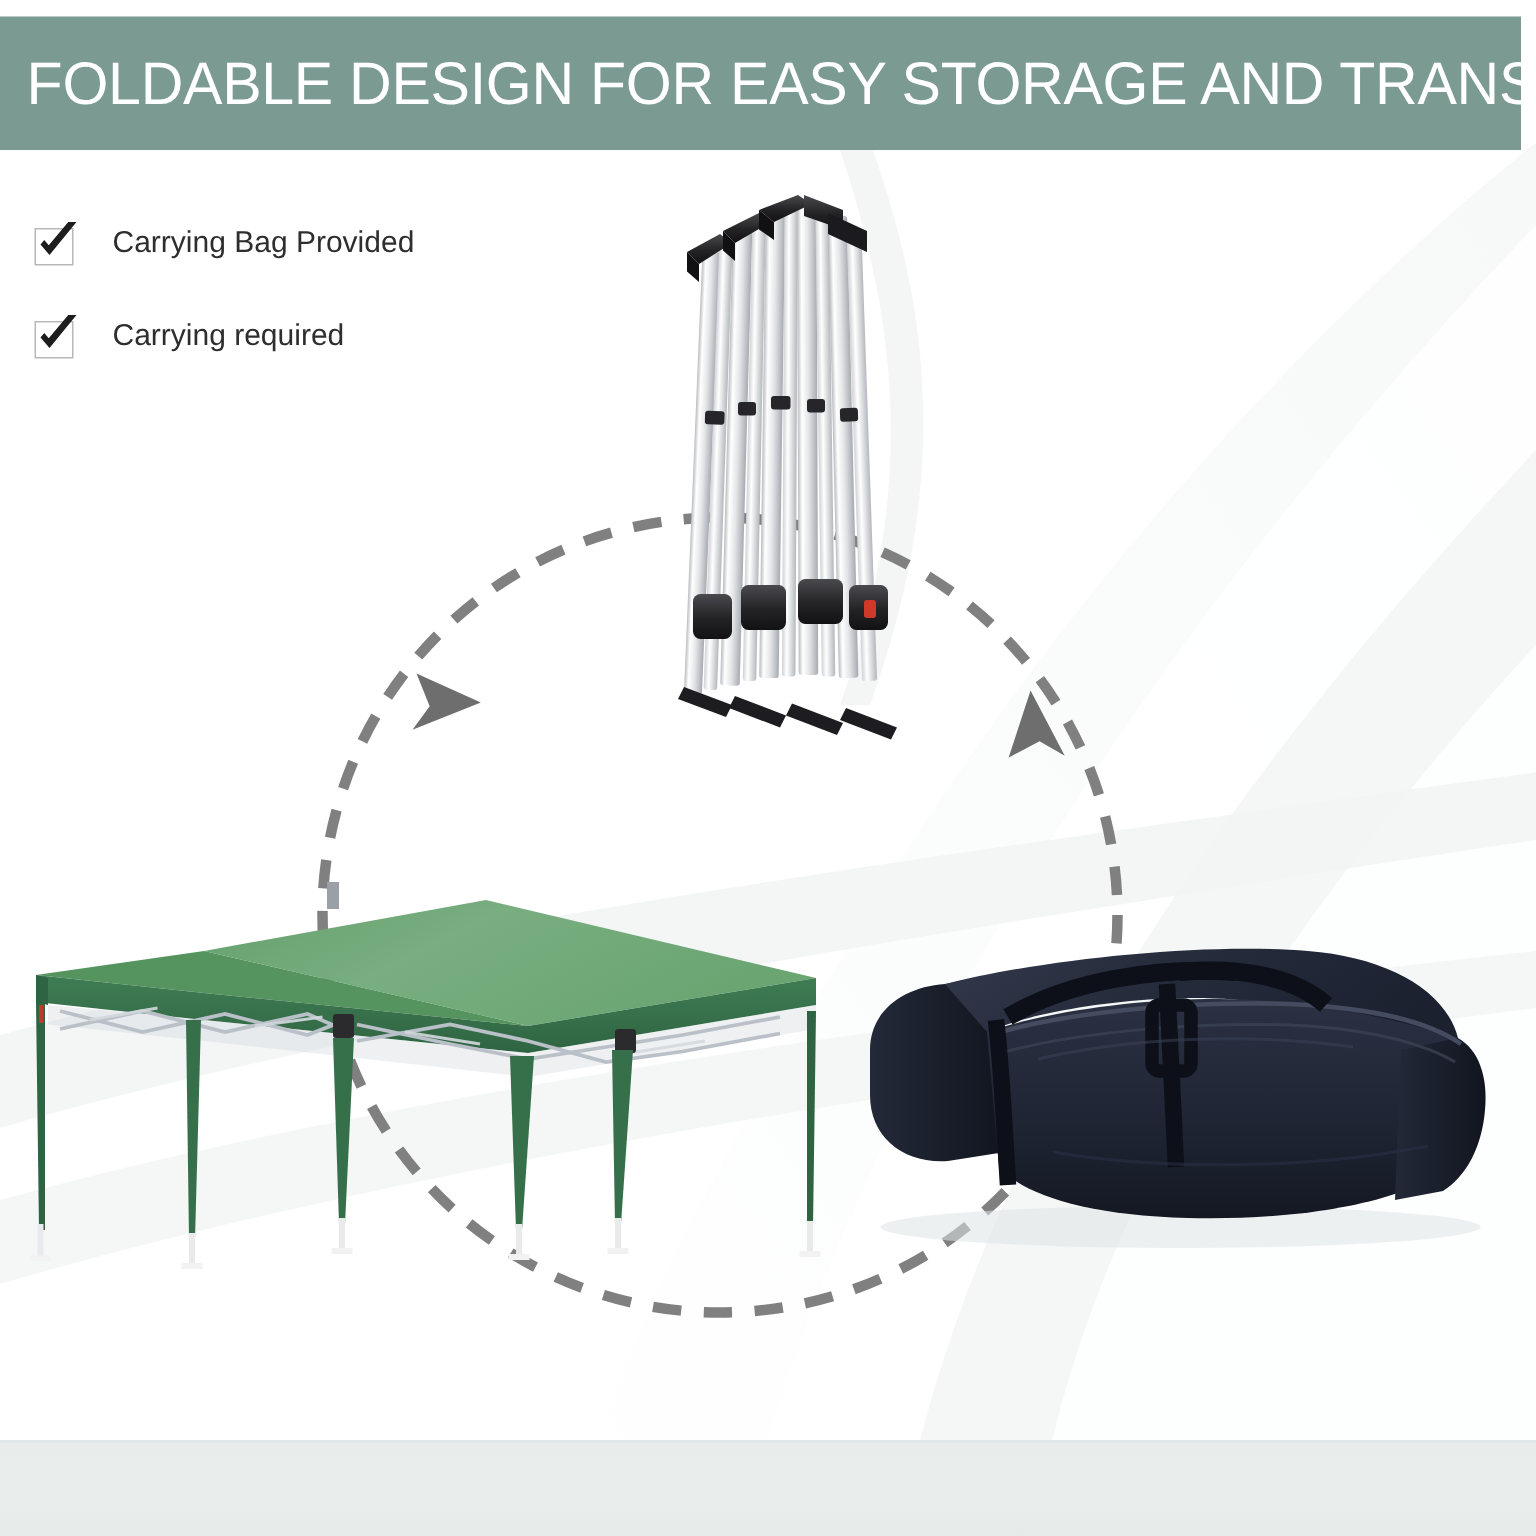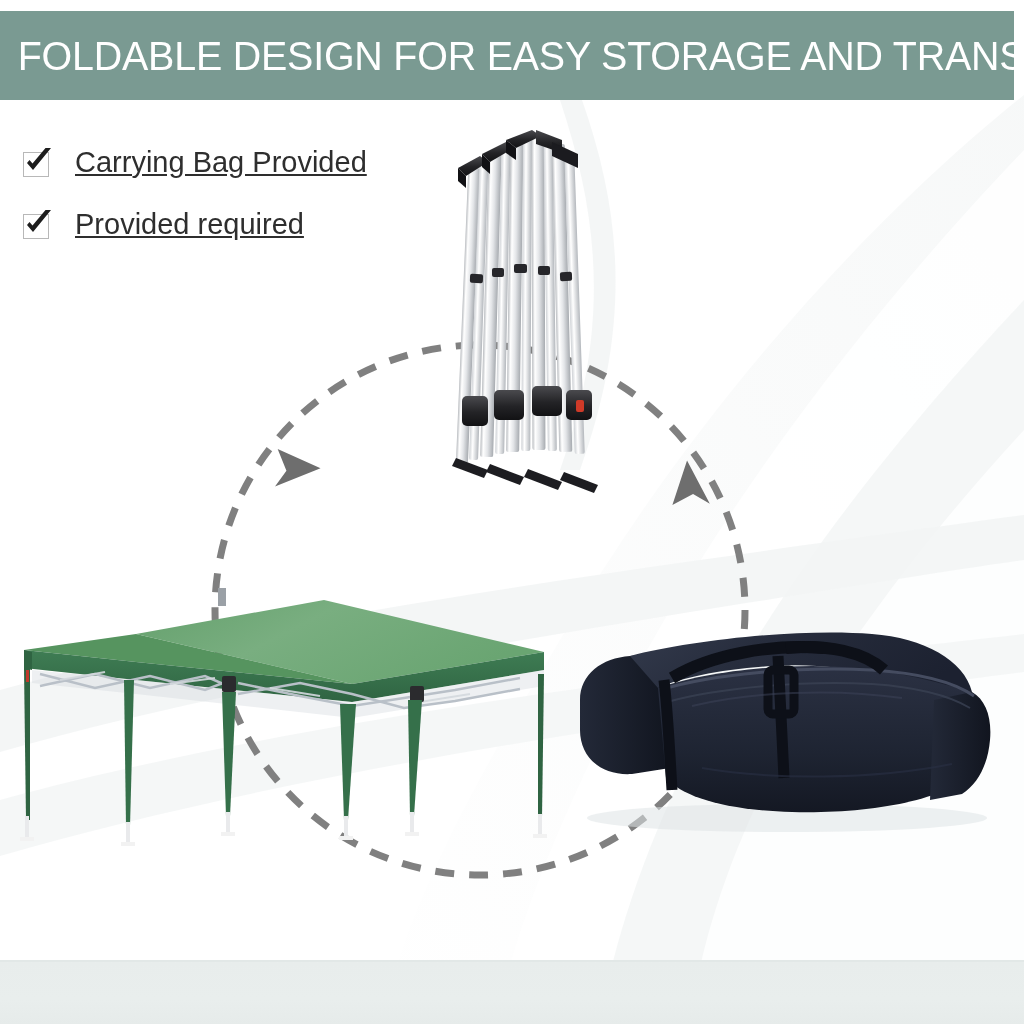--- a/index.html
+++ b/index.html
@@ -92,26 +92,25 @@
     box-sizing: border-box;
   }
   .checkbox svg {
     position: absolute;
     left: 0;
     top: 0;
     width: 33px;
     height: 31px;
   }
   .feature-label {
-    font-size: 29px;
+    font-size: 20px;
     color: #2e2e2e;
     font-weight: 400;
     line-height: 1;
     white-space: nowrap;
-    text-decoration: underline;
   }
 
   
   .art {
     position: absolute;
     inset: 0;
     pointer-events: none;
   }
   .frame-bundle {
     position: absolute;
@@ -189,21 +188,21 @@
     </div>
 
 
     <div class="feature-row">
       <span class="checkbox">
         <span class="box"></span>
         <svg viewBox="0 0 33 31">
           <path d="M7 16 L13 23 L31 1 L25.5 1 L12.5 16.5 L9.5 13 Z" fill="#1d1d1d"></path>
         </svg>
       </span>
-      <span class="feature-label">Provided required</span>
+      <span class="feature-label">Carrying required</span>
     </div>
 
   </div>
 
   <div class="art">
 
     <svg class="circle-arrows" viewBox="0 0 580 580">
       <circle cx="290" cy="290" r="265" fill="none" stroke="#808080" stroke-width="7" stroke-dasharray="19 15" stroke-linecap="butt"></circle>
 
       <g transform="translate(98,148) rotate(-42)">

